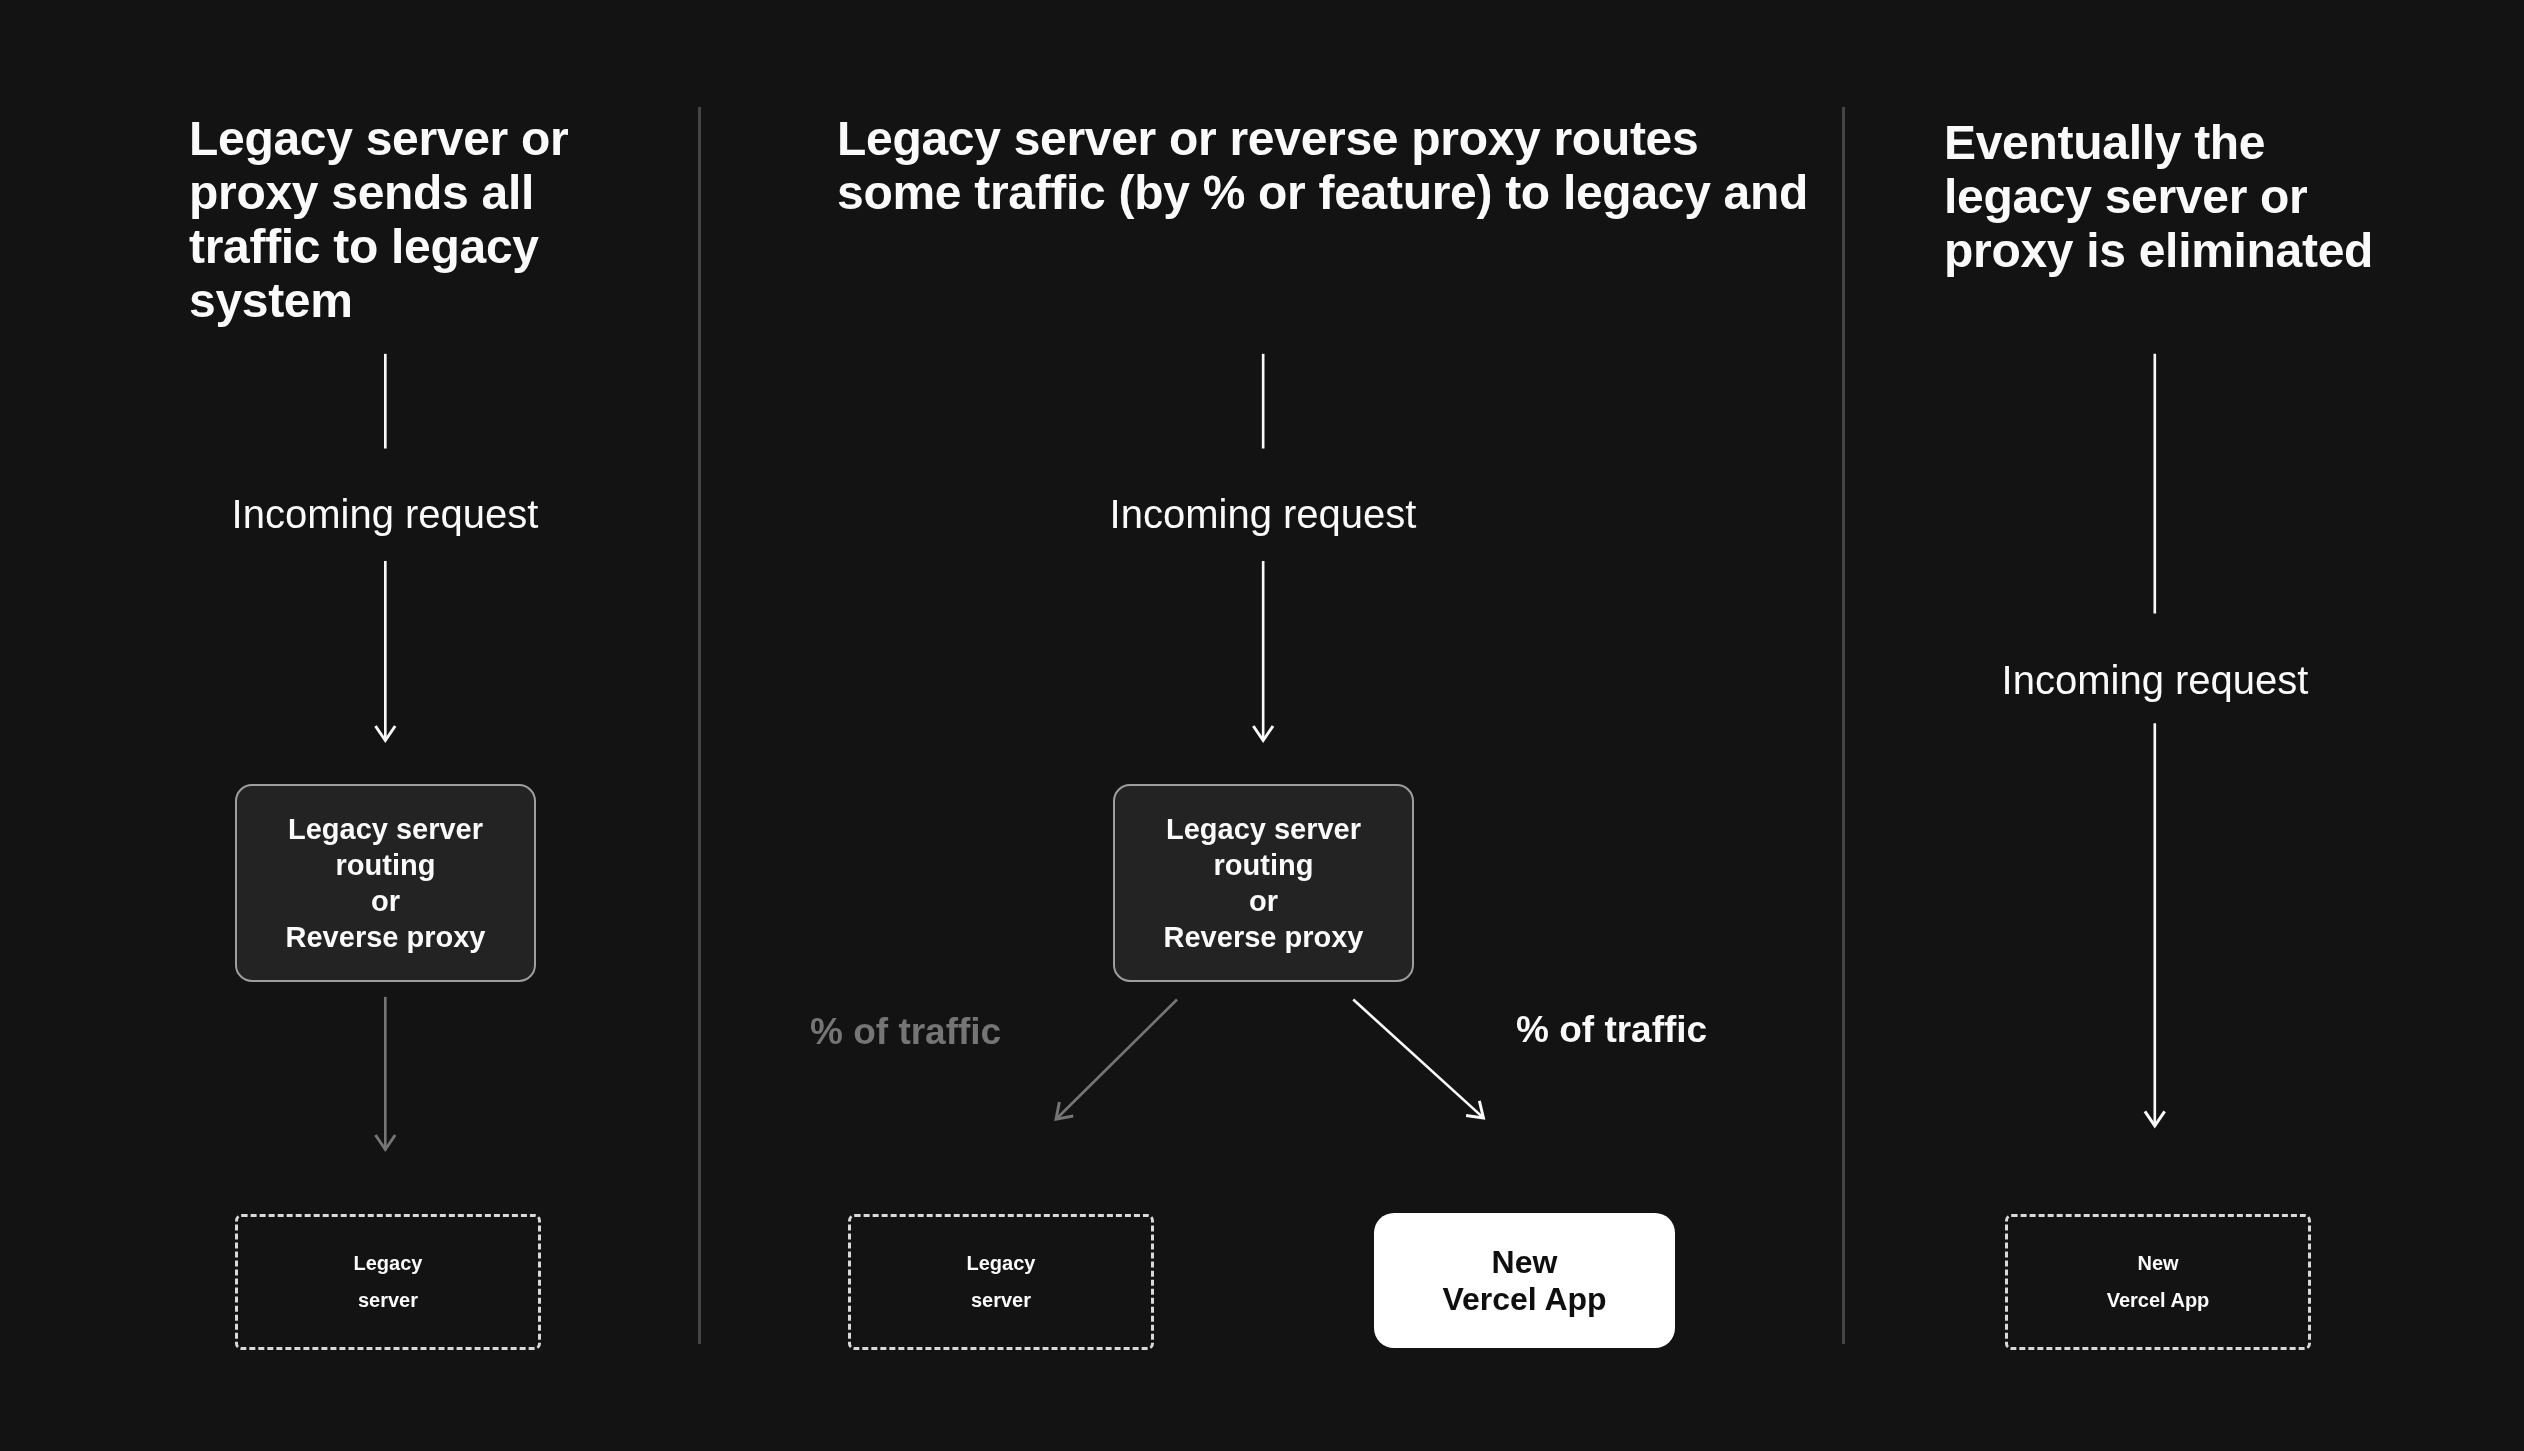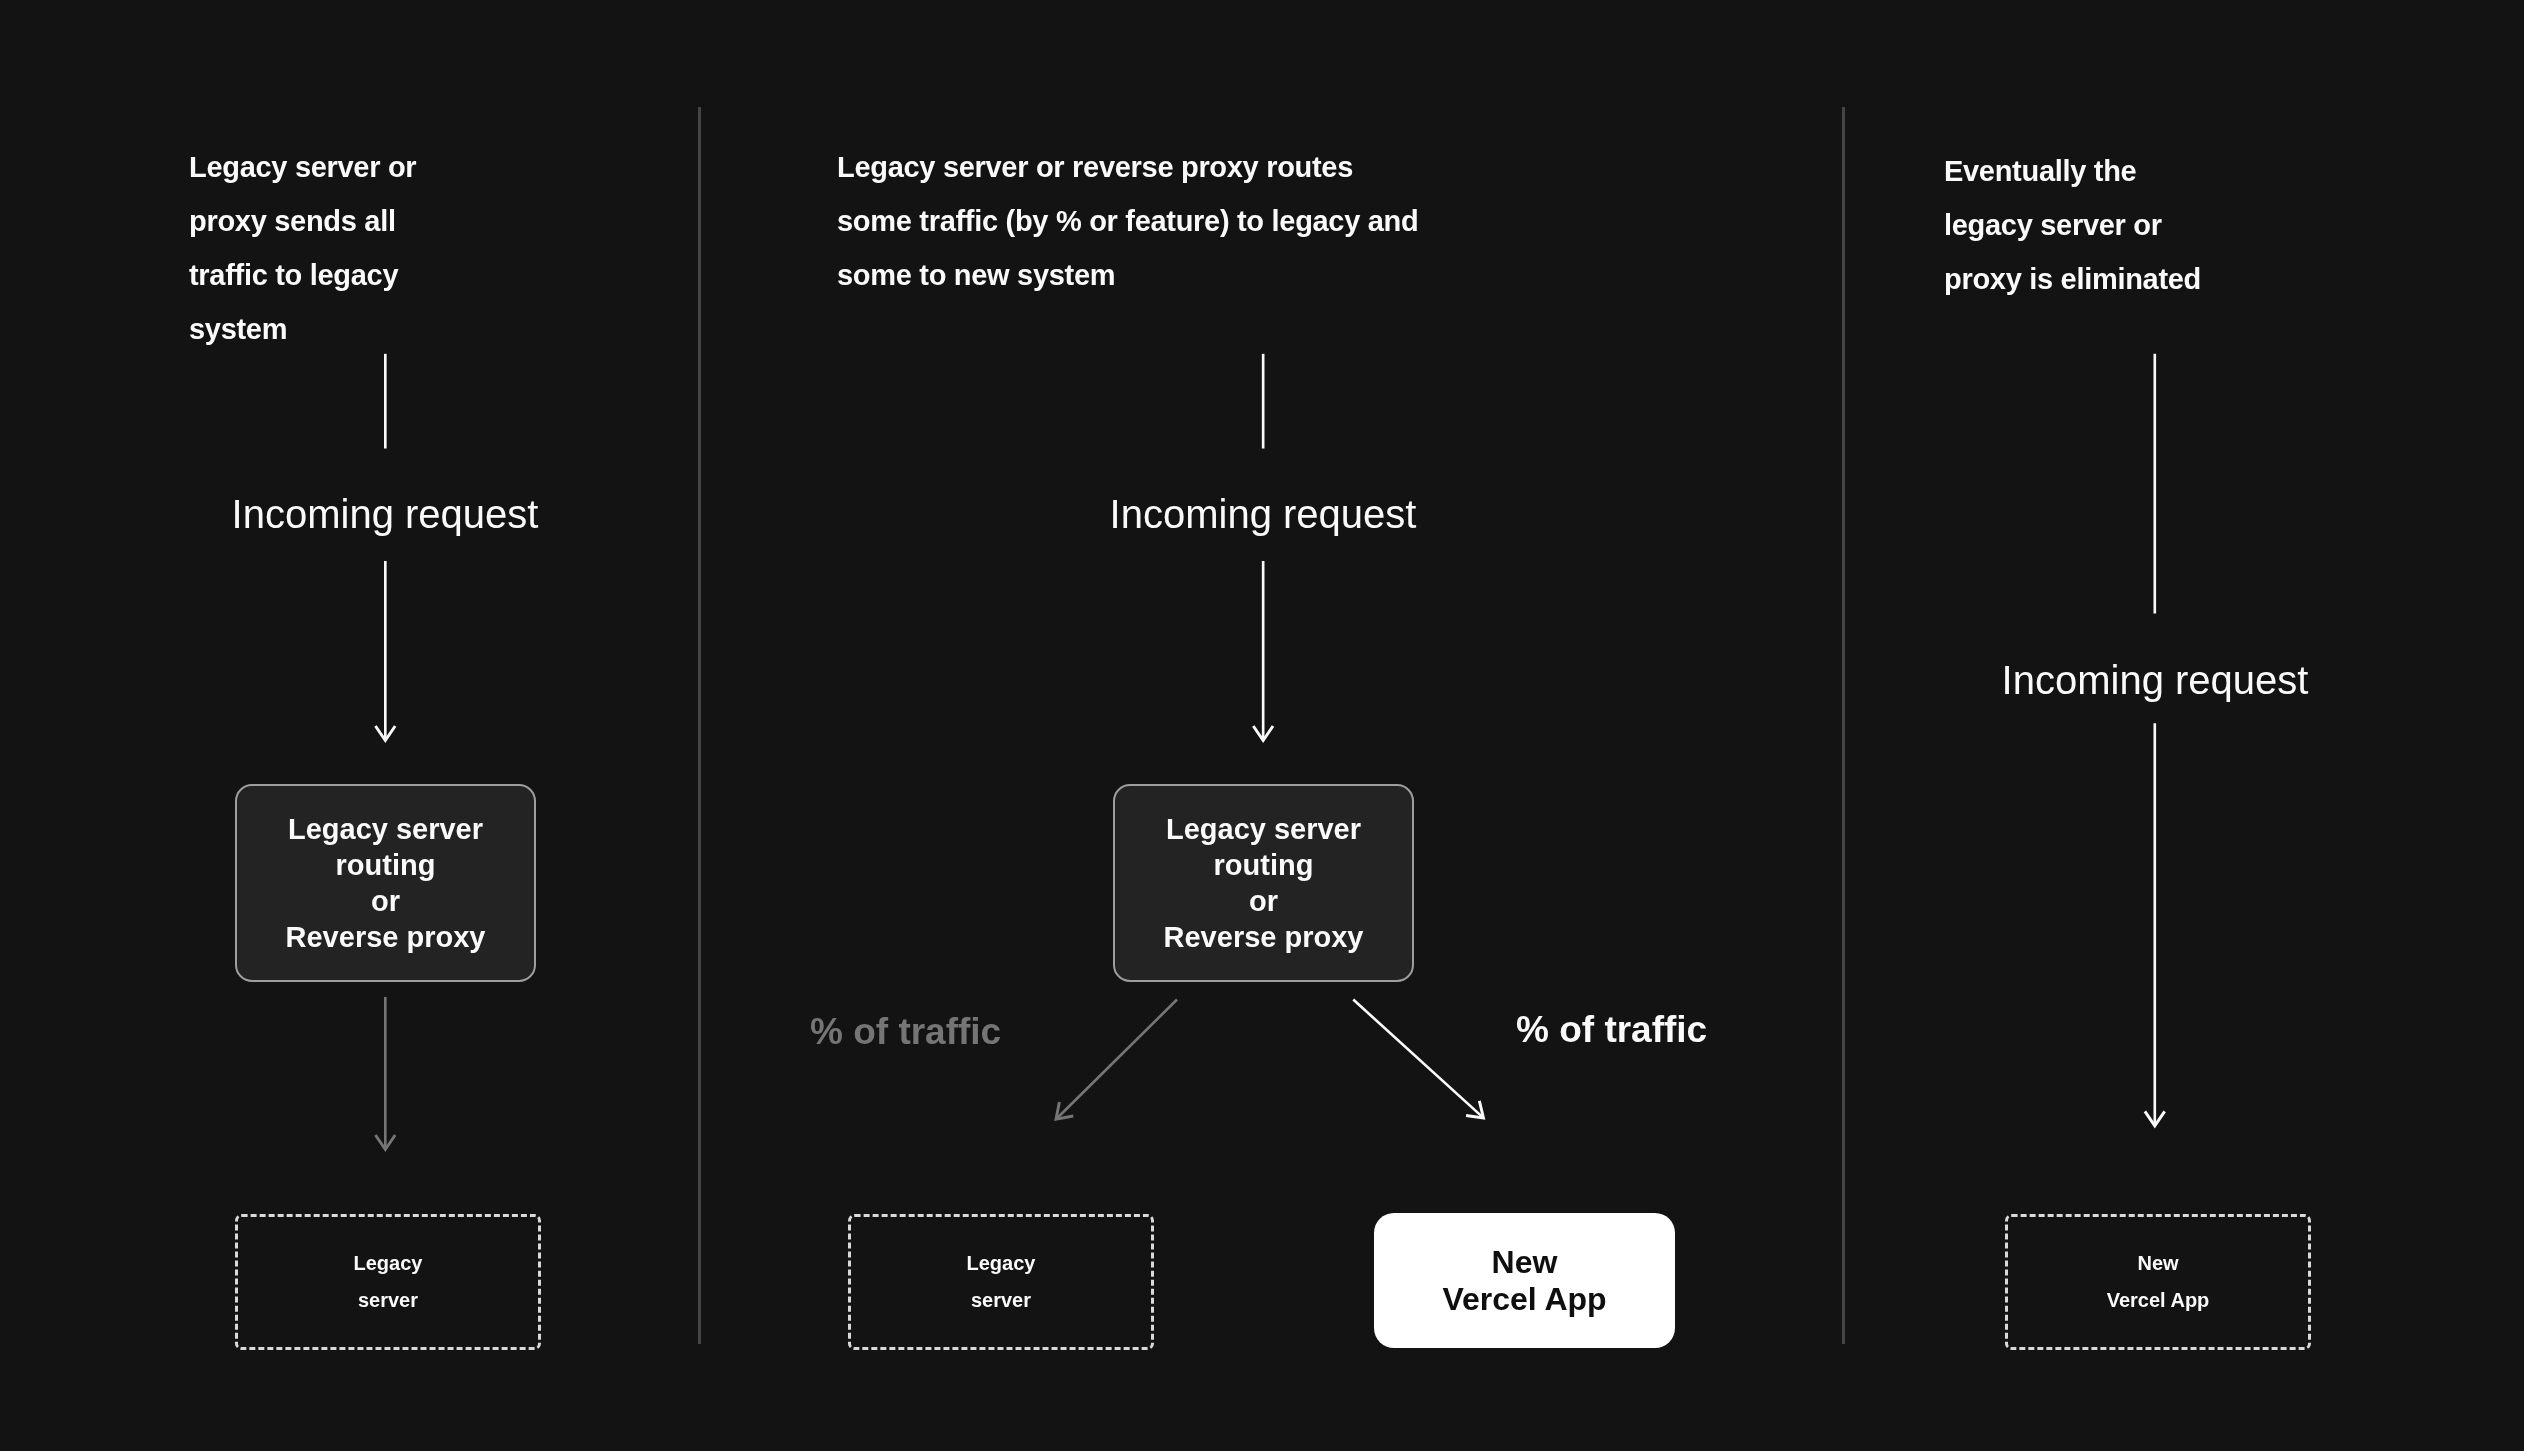--- a/index.html
+++ b/index.html
@@ -18,26 +18,25 @@
     height:1452px;
     background:var(--bg);
     overflow:hidden;
     font-family:"Liberation Sans","DejaVu Sans",sans-serif;
     color:var(--txt);
   }
   .connectors{position:absolute;left:0;top:0;}
   .divider{position:absolute;top:107px;width:2.6px;height:1237px;background:var(--divider);}
   .heading{
     position:absolute;
-    font-size:29px;
+    font-size:48px;
     line-height:54px;
     font-weight:700;
     letter-spacing:-0.3px;
     color:var(--txt);
-    margin-top:28px;
   }
   .heading div{white-space:nowrap;}
   .flow-label{
     position:absolute;
     width:368px;
     text-align:center;
     font-size:40px;
     font-weight:400;
     color:var(--txt);
     white-space:nowrap;
@@ -127,21 +126,20 @@
     <div>Reverse proxy</div>
   </div>
   <div class="node dashedbox" style="left:235px;top:1214px;">
     <div>Legacy</div>
     <div>server</div>
   </div>
 
   <div class="heading" style="left:837px;top:112px;">
     <div>Legacy server or reverse proxy routes</div>
     <div>some traffic (by % or feature) to legacy and</div>
-    <div>some to new system</div>
   </div>
   <div class="flow-label" style="left:1079px;top:492px;">Incoming request</div>
   <div class="node routing" style="left:1113px;top:784px;">
     <div>Legacy server</div>
     <div>routing</div>
     <div>or</div>
     <div>Reverse proxy</div>
   </div>
   <div class="traffic gray" style="left:810px;top:1011px;">% of traffic</div>
   <div class="traffic white" style="left:1516px;top:1009px;">% of traffic</div>

